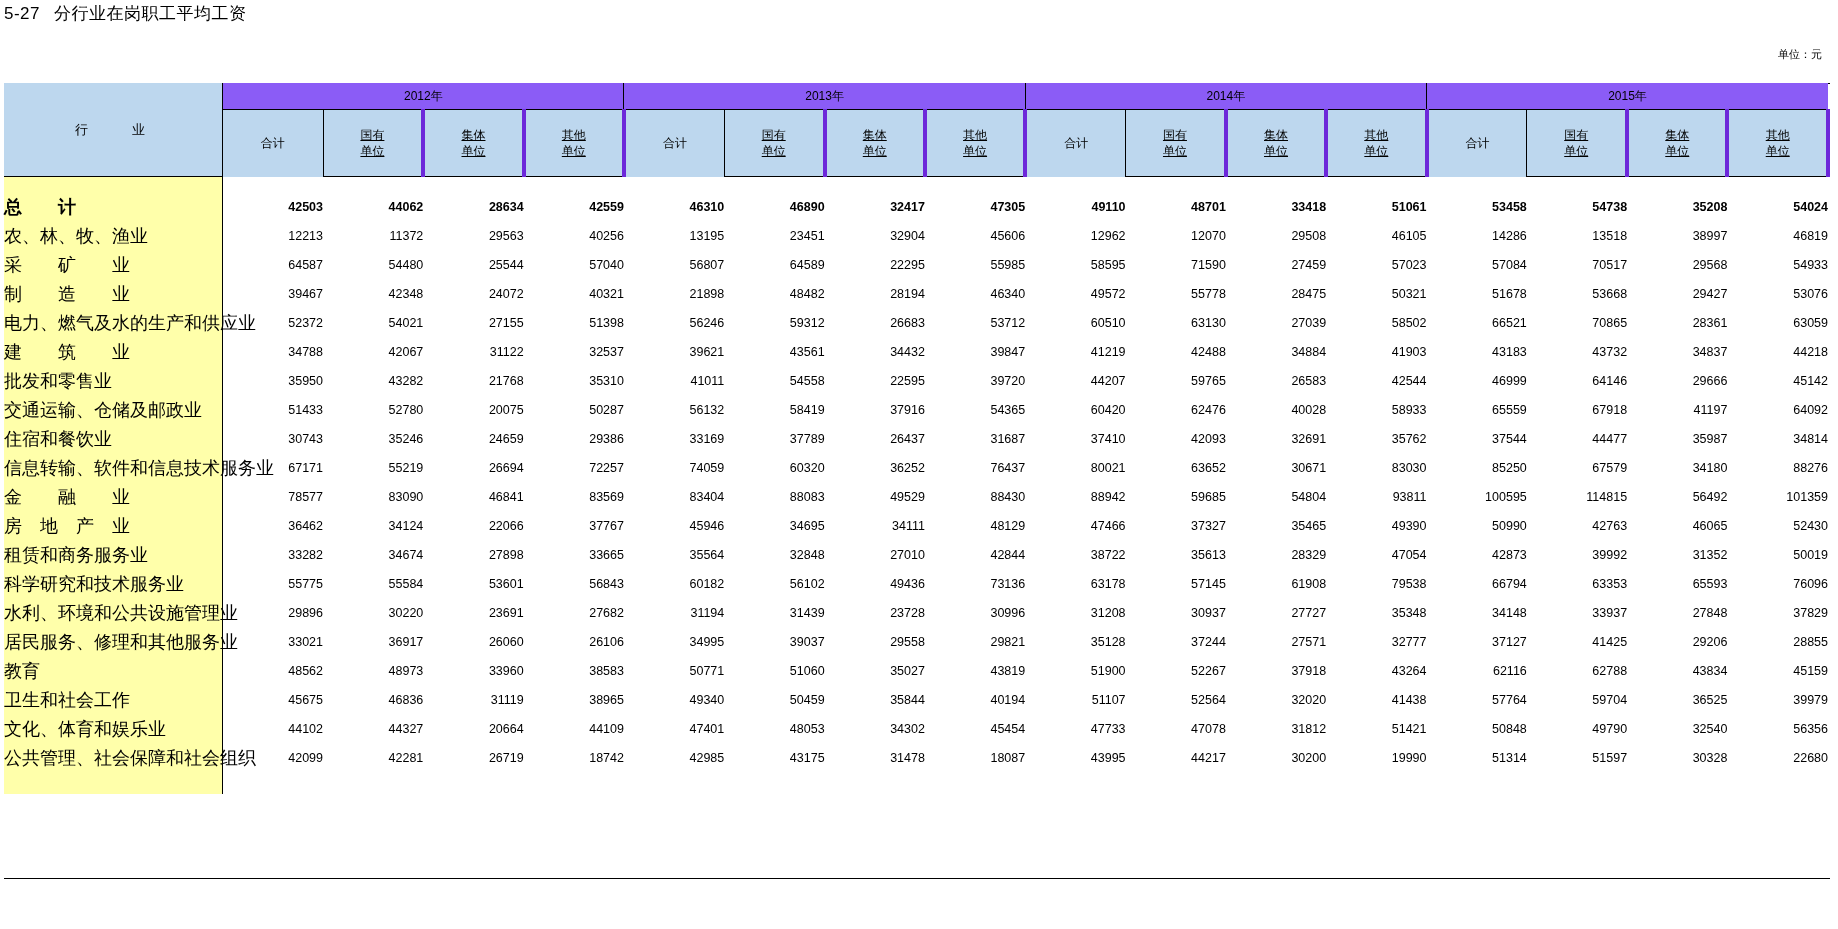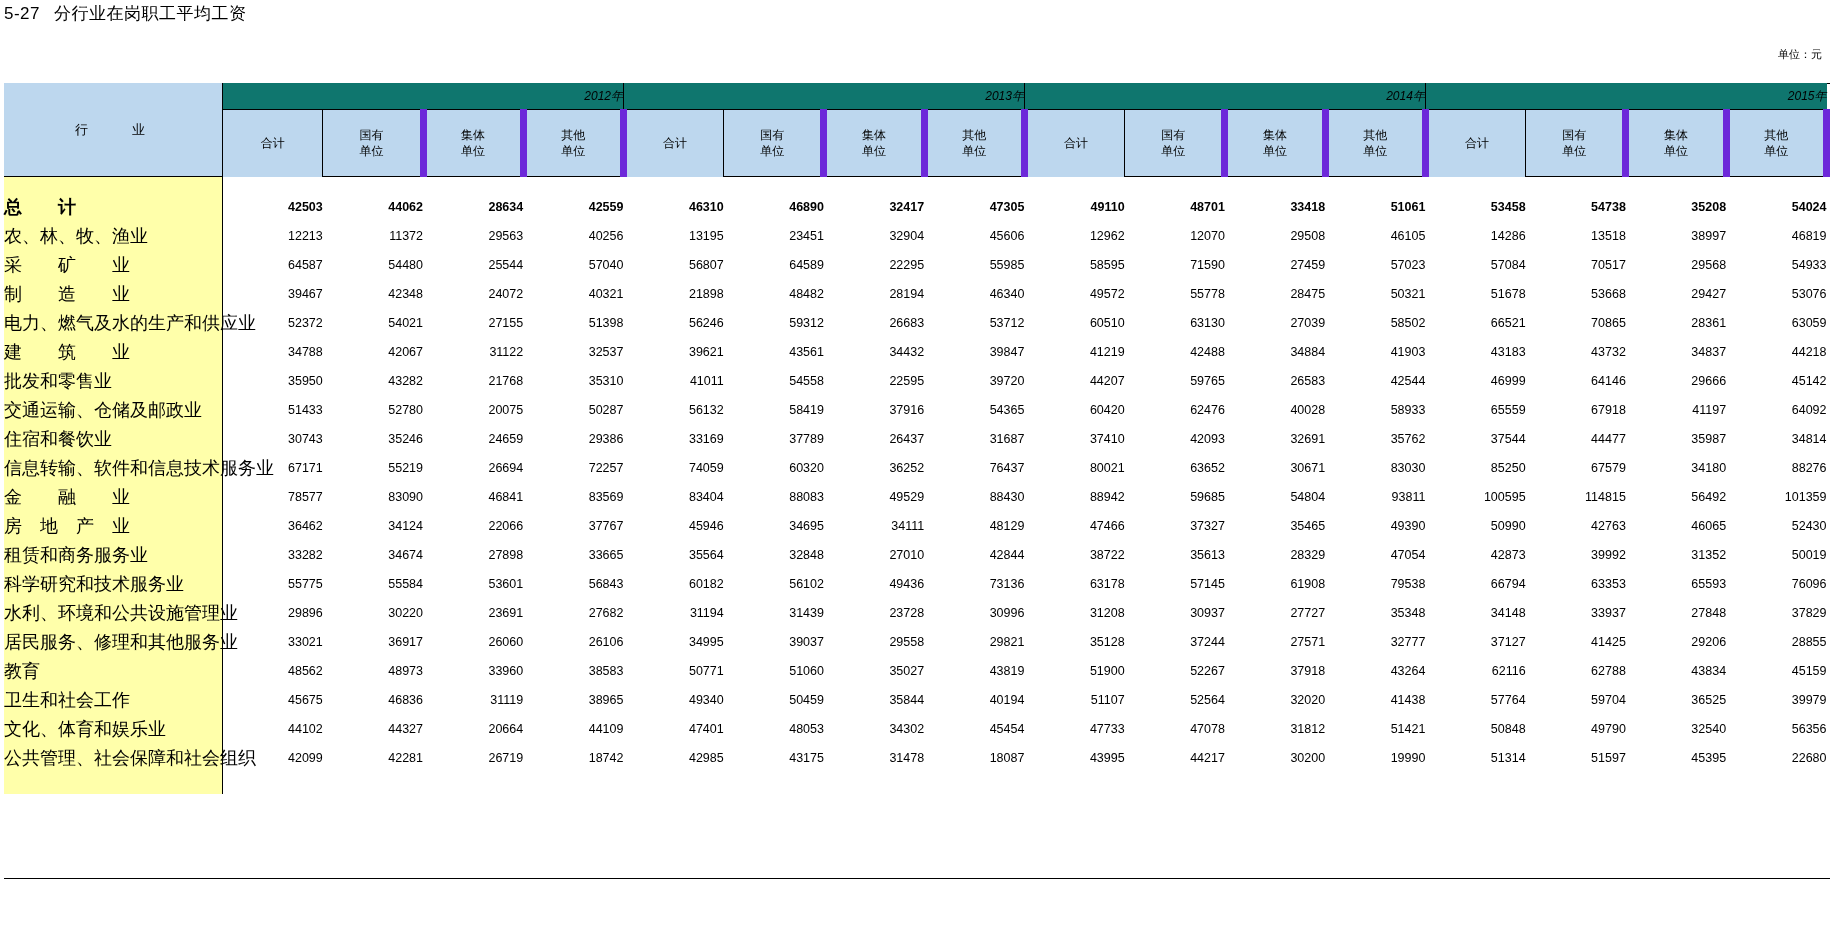--- a/index.html
+++ b/index.html
@@ -68,43 +68,43 @@
   }
   .rule-mid {
     position: absolute;
     left: 4px;
     top: 176px;
     width: 1826px;
     height: 1px;
     background: #000;
   }
   .hdr-year {
-    background: #0f766e;
+    background: #8b5cf6;
     border-left: 1px solid #000;
     border-bottom: 1px solid #000;
-    text-align: right;
+    text-align: center;
     font-weight: normal;
     font-size: 12px;
     height: 26px;
     vertical-align: middle;
-    font-style: italic;
   }
   .hdr-sub {
     background: #bdd7ee;
     text-align: center;
     font-weight: normal;
     font-size: 12px;
     height: 66px;
     vertical-align: middle;
     line-height: 16px;
   }
   .hdr-sub.bx {
     border-left: 1px solid #000;
-    border-right: 7px solid #6d28d9;
+    border-right: 4px solid #6d28d9;
     border-bottom: 1px solid #000;
+    text-decoration: underline;
   }
   .hdr-sub.total-cell {
     border: none;
     border-bottom: none;
   }
   .hdr-industry {
     background: #bdd7ee;
     border-right: 1px solid #000;
     border-bottom: 1px solid #000;
     font-weight: normal;
@@ -647,21 +647,21 @@
           <td class="num">42985</td>
           <td class="num">43175</td>
           <td class="num">31478</td>
           <td class="num">18087</td>
           <td class="num">43995</td>
           <td class="num">44217</td>
           <td class="num">30200</td>
           <td class="num">19990</td>
           <td class="num">51314</td>
           <td class="num">51597</td>
-          <td class="num">45395</td>
+          <td class="num">30328</td>
           <td class="num">22680</td>
         </tr>
         <tr class="tail-row">
           <td class="industry"></td>
           <td class="num"></td>
           <td class="num"></td>
           <td class="num"></td>
           <td class="num"></td>
           <td class="num"></td>
           <td class="num"></td>

